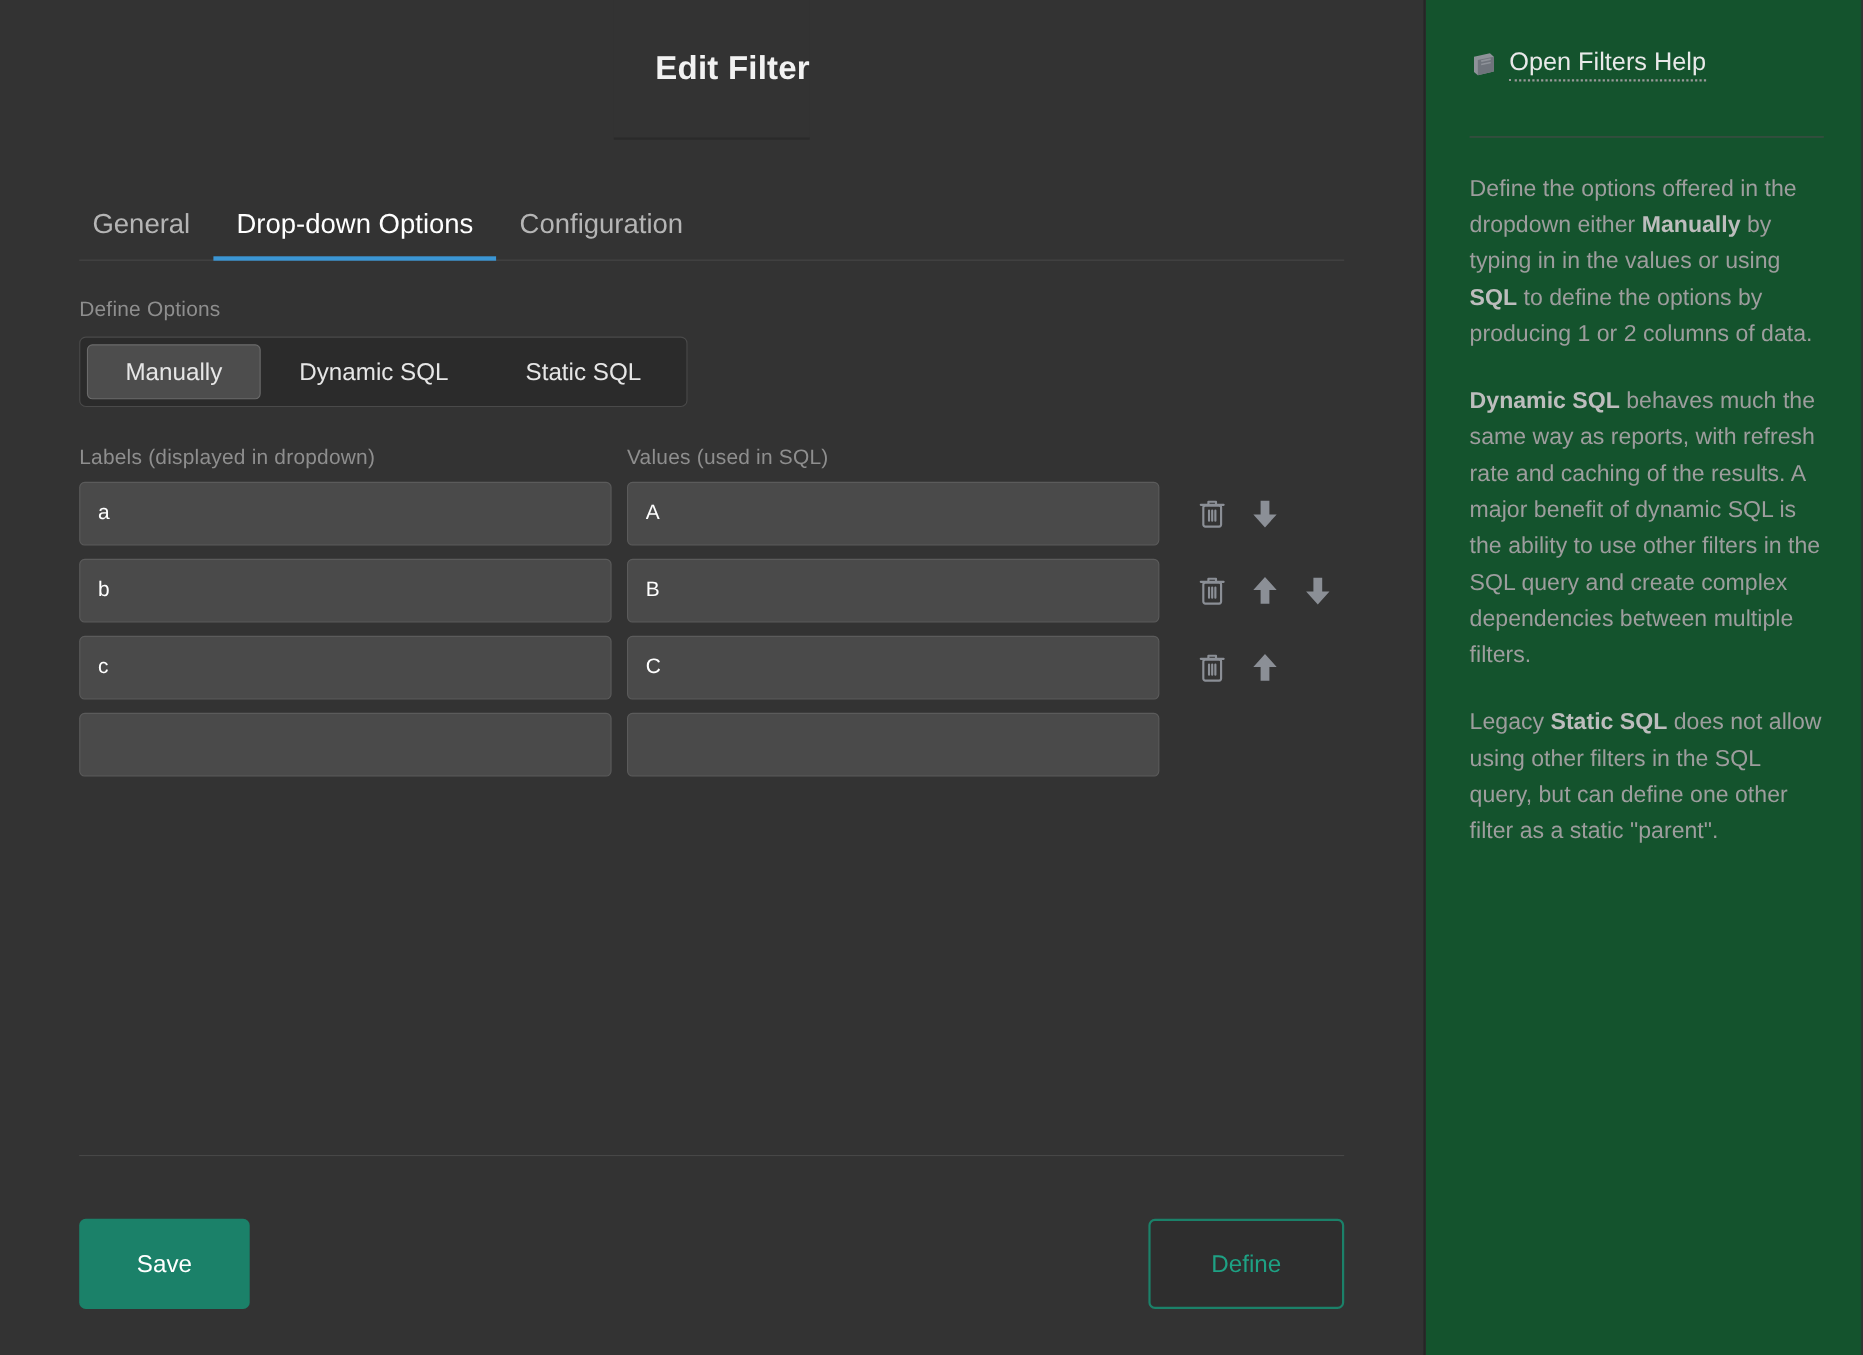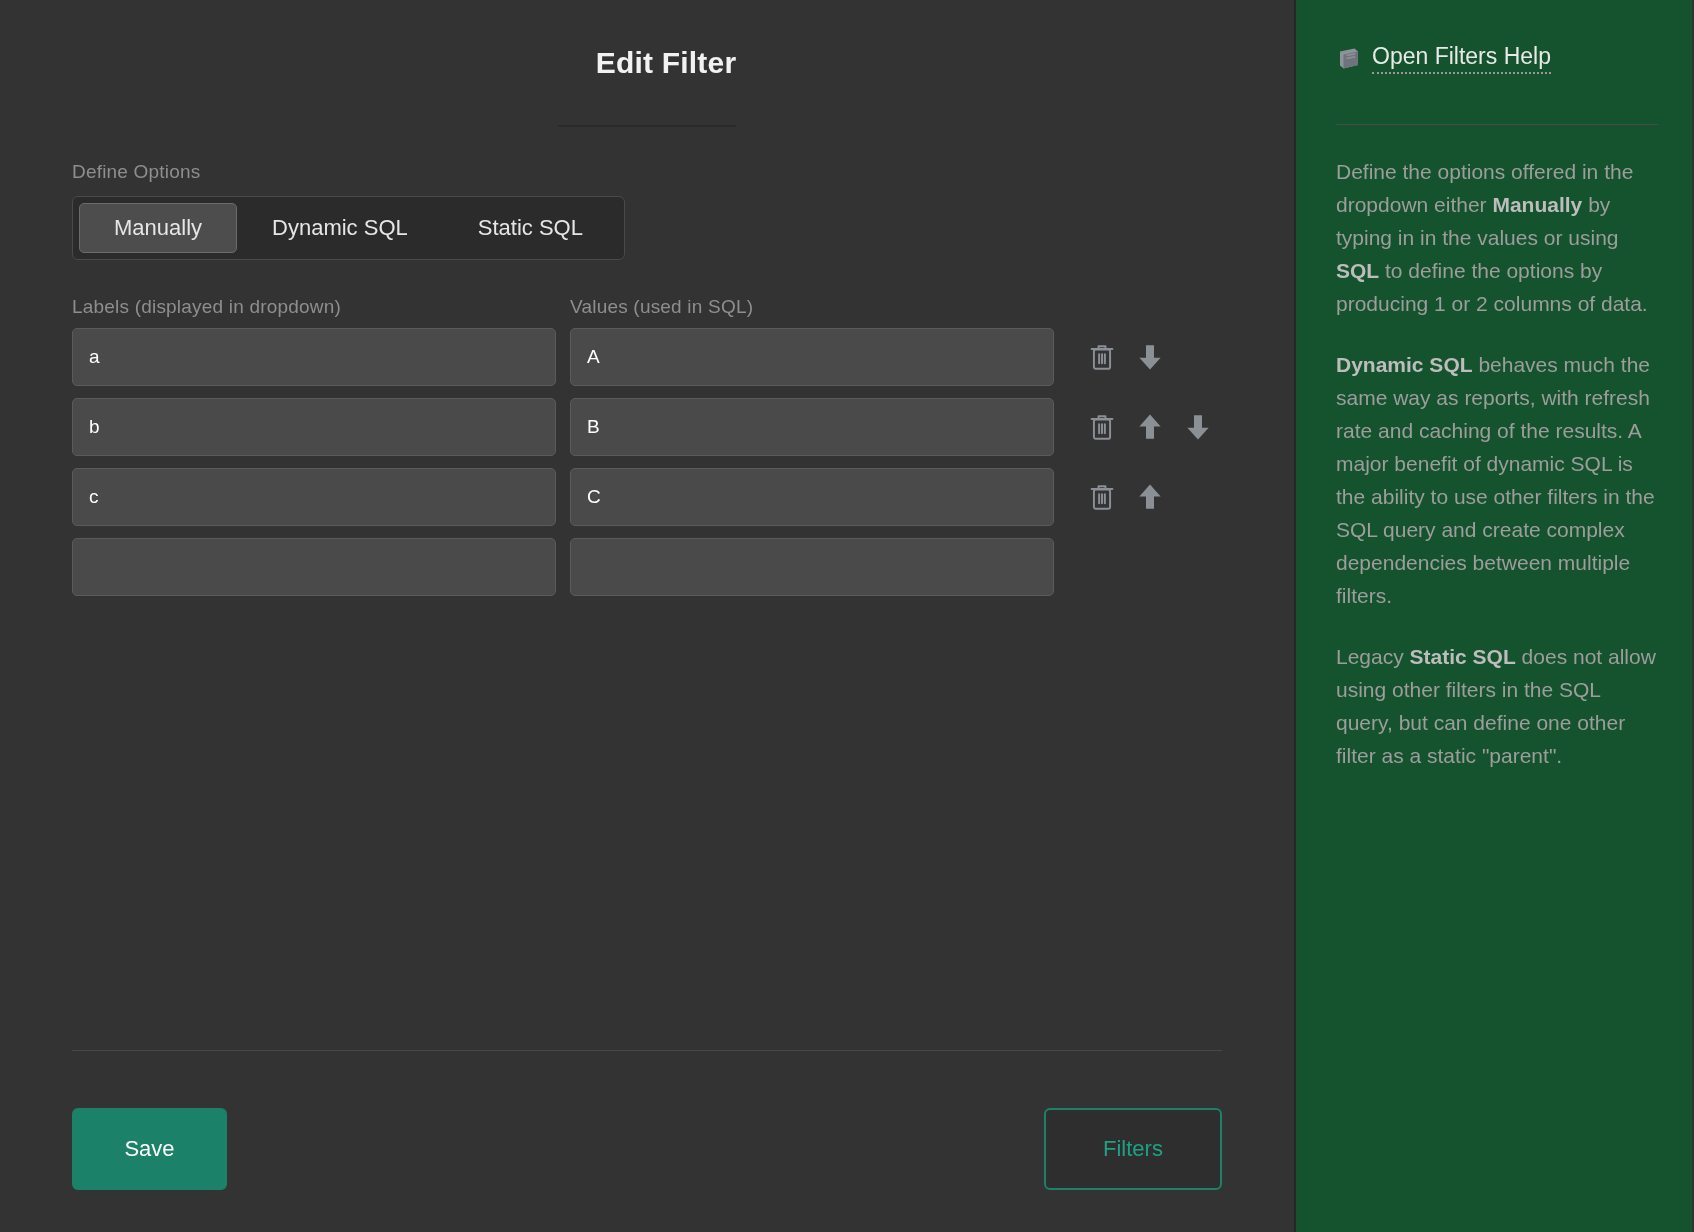--- a/index.html
+++ b/index.html
@@ -272,20 +272,25 @@
 
   <div class="main-panel">
 
     <div class="dialog-header">
       <div class="dialog-title">Edit Filter</div>
     </div>
 
     <div class="body-area">
 
       
+      <div class="tab-strip">
+        <div class="tab">General</div>
+        <div class="tab active">Drop-down Options</div>
+        <div class="tab">Configuration</div>
+      </div>
 
       
       <div class="field-label">Define Options</div>
 
       <div class="segmented">
         <div class="seg-btn active">Manually</div>
         <div class="seg-btn">Dynamic SQL</div>
         <div class="seg-btn">Static SQL</div>
       </div>
 
@@ -373,21 +378,21 @@
         <input class="opt-input" type="text" placeholder="" style="">
         <div class="opt-gap"></div>
         <input class="opt-input" type="text" placeholder="" style="">
         <div class="row-actions"></div>
       </div>
 
       
       <div class="footer">
         <div class="footer-inner">
           <button class="btn-save">Save</button>
-          <button class="btn-cancel">Filters</button>
+          <button class="btn-cancel">Define</button>
         </div>
       </div>
 
     </div>
   </div>
 
   <div class="help-panel">
 
     <div class="help-link-row">
       <span>

